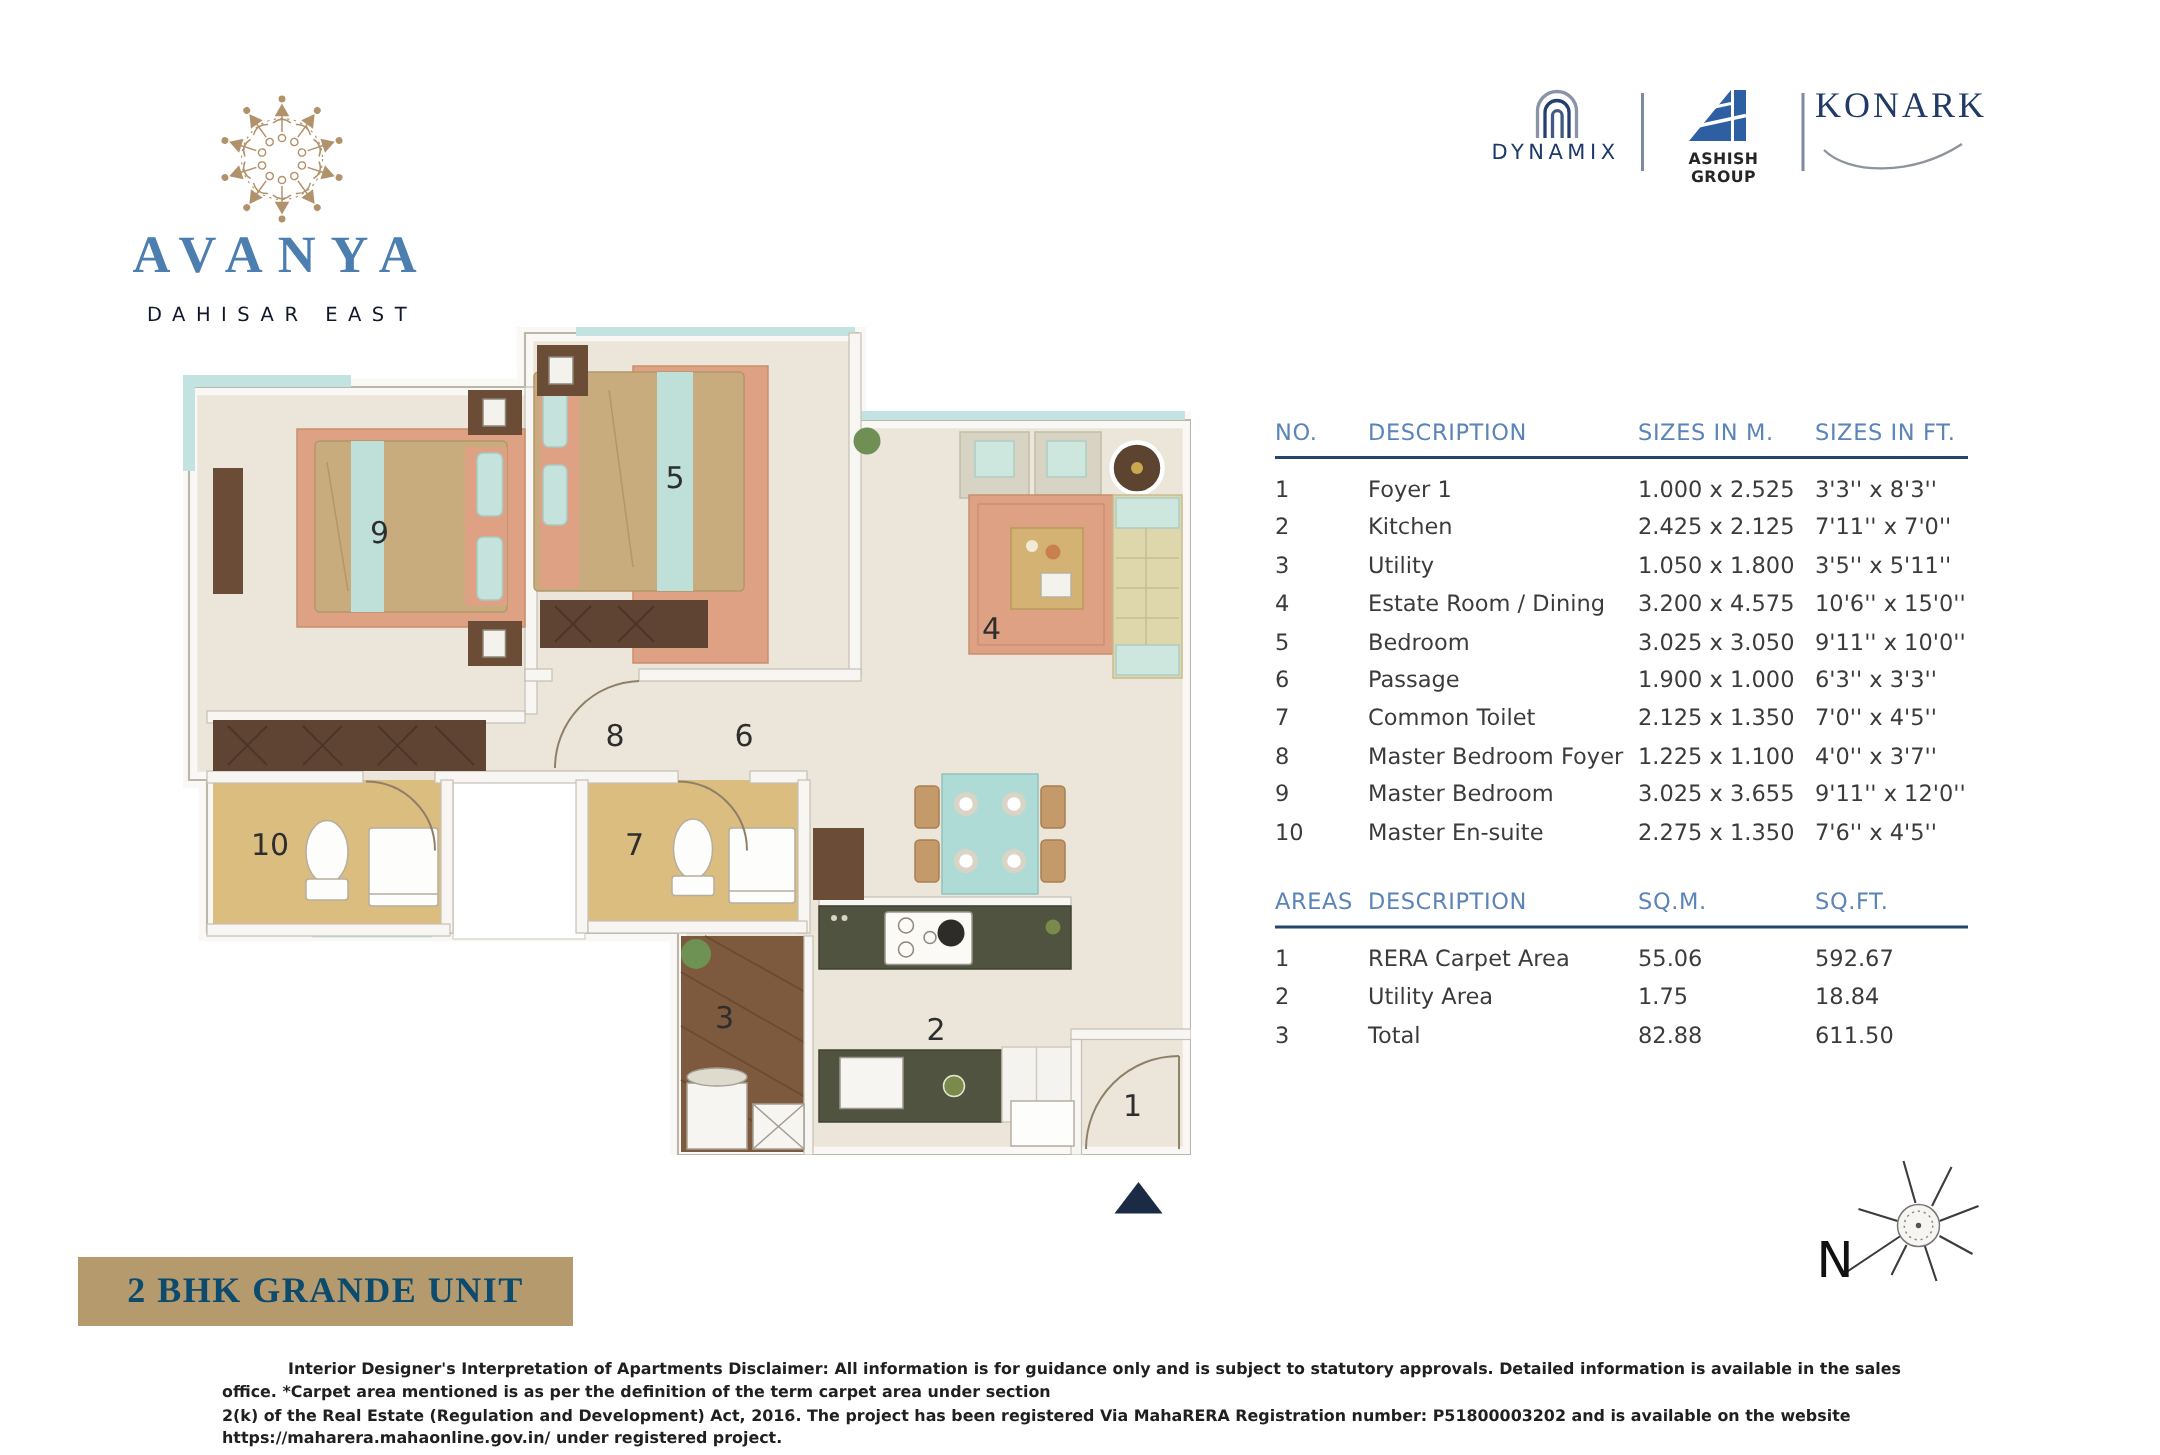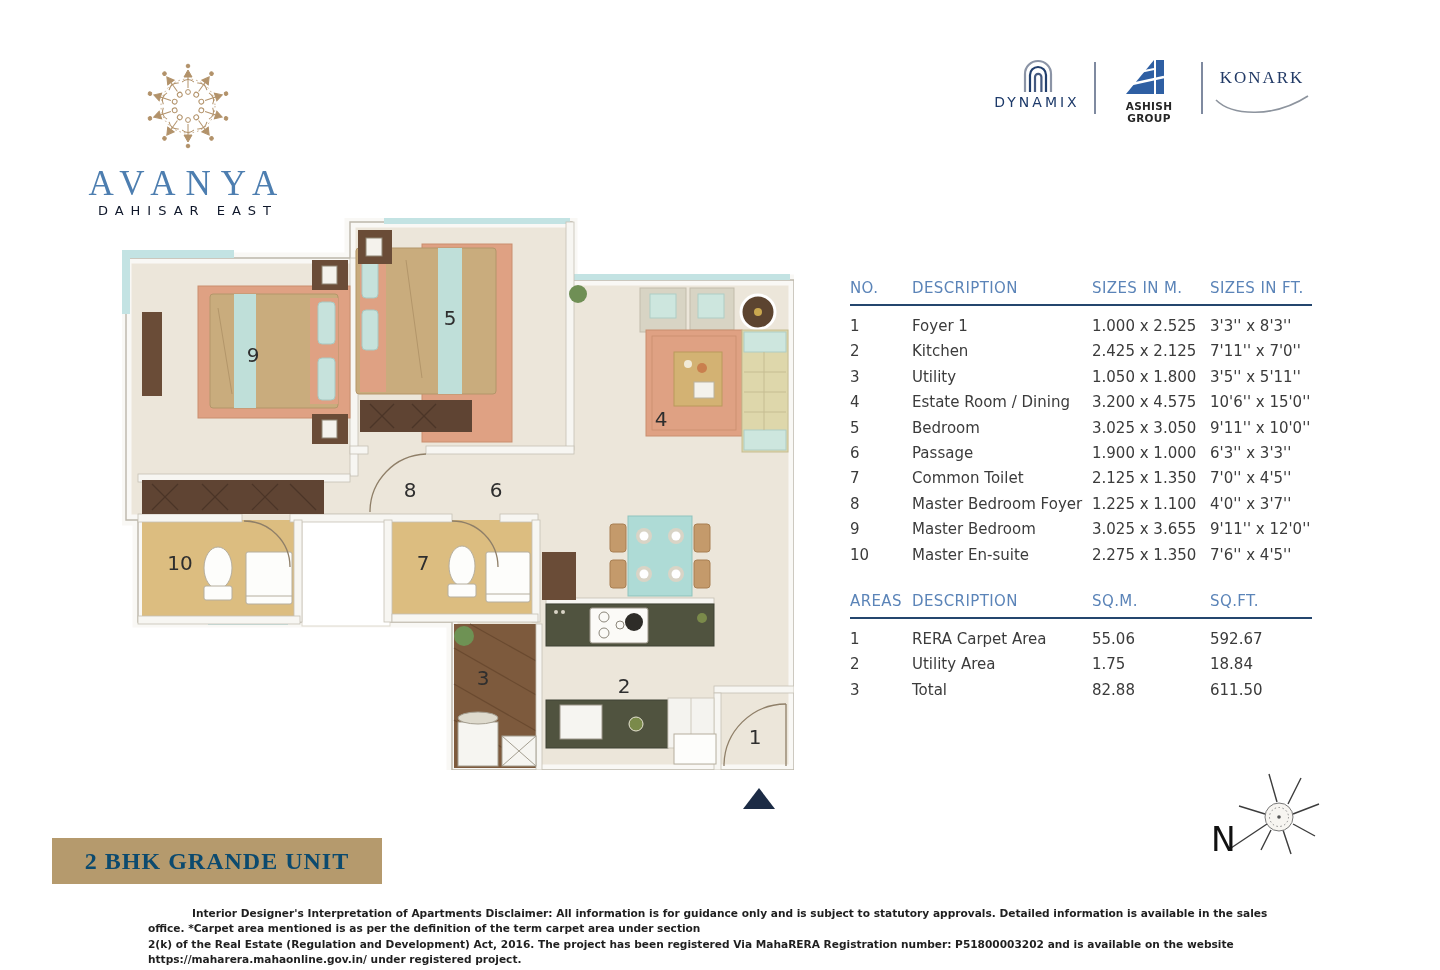--- a/index.html
+++ b/index.html
@@ -1,34 +1,34 @@
 <!DOCTYPE html>
 <html><head>
 <meta charset="utf-8">
 <style>
   html,body{margin:0;padding:0;}
   body{width:1440px;height:970px;background:#ffffff;position:relative;overflow:hidden;
        font-family:"DejaVu Sans","Liberation Sans",sans-serif;}
   .abs{position:absolute;}
 
   
-  .brand-name{left:75px;top:164px;width:226px;text-align:center;
+  .brand-name{left:75px;top:150px;width:226px;text-align:center;
     font-family:"Liberation Serif","DejaVu Serif",serif;font-size:35px;letter-spacing:10px;
-    color:#4d7eb0;font-weight:400;}
+    color:#4d7eb0;font-weight:700;}
   .brand-loc{left:75px;top:203px;width:226px;text-align:center;
     font-size:13px;letter-spacing:7px;color:#0f172a;font-weight:500;}
 
   
   .dynamix-label{left:985px;top:94px;width:104px;text-align:center;font-size:14px;
     letter-spacing:3px;color:#1d3a6a;font-weight:500;}
   .logo-divider{width:2px;height:52px;background:#7f8aa0;top:62px;}
   .ashish-label{left:1106px;top:100px;width:86px;text-align:center;font-size:10.5px;
     color:#262626;font-weight:700;letter-spacing:0.3px;}
-  .konark-label{left:1210px;top:68px;width:104px;text-align:center;
-    font-family:"Liberation Serif","DejaVu Serif",serif;font-size:17px;letter-spacing:2px;
+  .konark-label{left:1210px;top:58px;width:104px;text-align:center;
+    font-family:"Liberation Serif","DejaVu Serif",serif;font-size:24px;letter-spacing:2px;
     color:#223a66;}
 
   
   .plan-wrap{left:122px;top:218px;width:672px;height:552px;}
   .room-label{position:absolute;transform:translate(-50%,-50%);
     font-size:20px;color:#2e2e2e;}
   .entrance-marker{left:743px;top:788px;width:0;height:0;
     border-left:16px solid transparent;border-right:16px solid transparent;
     border-bottom:21px solid #1c2b45;}
 

